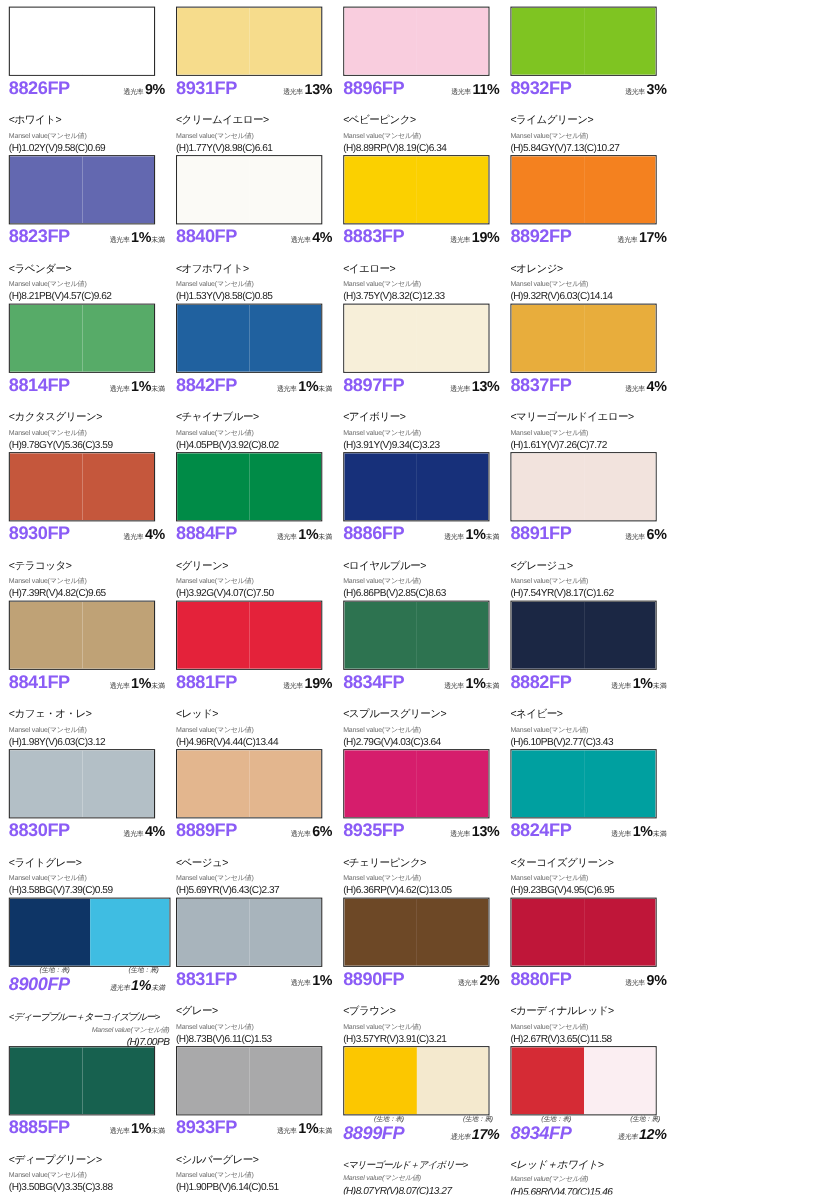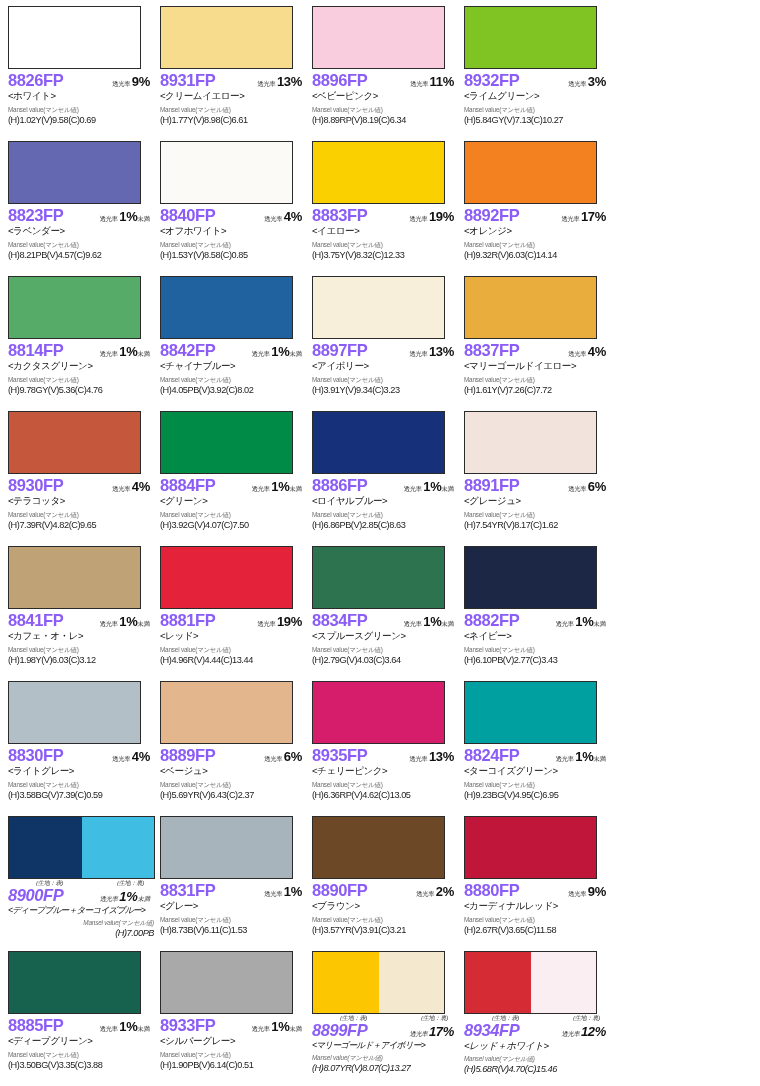--- a/index.html
+++ b/index.html
@@ -74,21 +74,21 @@
   }
   .trans .suffix {
     font-size: 6.3px;
     color: #333;
   }
   .jname {
     font-size: 9.6px;
     letter-spacing: -0.5px;
     color: #111;
     line-height: 1.25;
-    margin-top: 1px;
+    margin-top: 15px;
     white-space: nowrap;
   }
   .jname.small { font-size: 8.7px; letter-spacing: -0.8px; }
   .mansel-lbl {
     font-size: 6.4px;
     color: #6d6d6d;
     margin-top: 5px;
     letter-spacing: -0.2px;
     line-height: 1;
   }
@@ -257,21 +257,21 @@
           <div class="half tex-lines" style="background: rgb(87, 171, 104);"></div>
           <div class="half tex-lines" style="background: rgb(87, 171, 104);"></div>
         </div>
         <div class="meta">
           <div class="rowline">
             <div class="code">8814FP</div>
             <div class="trans"><span class="lbl">透光率 </span><span class="val">1%</span><span class="suffix">未満</span></div>
           </div>
           <div class="jname">&lt;カクタスグリーン&gt;</div>
           <div class="mansel-lbl">Mansel value(マンセル値)</div>
-          <div class="mansel-val">(H)9.78GY(V)5.36(C)4.76</div>
+          <div class="mansel-val">(H)9.78GY(V)5.36(C)3.59</div>
         </div>
       </div>
       <div class="cell">
         <div class="swatch">
           <div class="half tex-lines" style="background: rgb(32, 97, 159);"></div>
           <div class="half tex-lines" style="background: rgb(32, 97, 159);"></div>
         </div>
         <div class="meta">
           <div class="rowline">
             <div class="code">8842FP</div>

